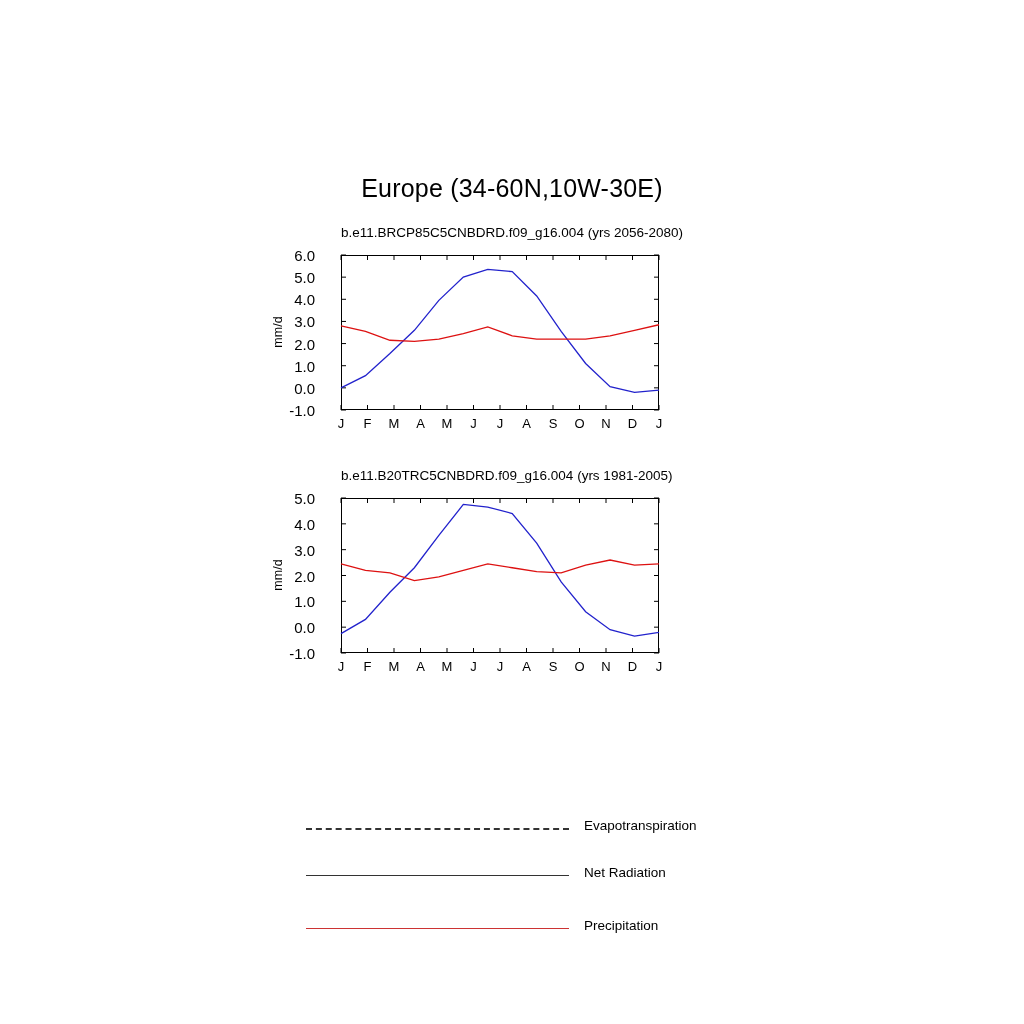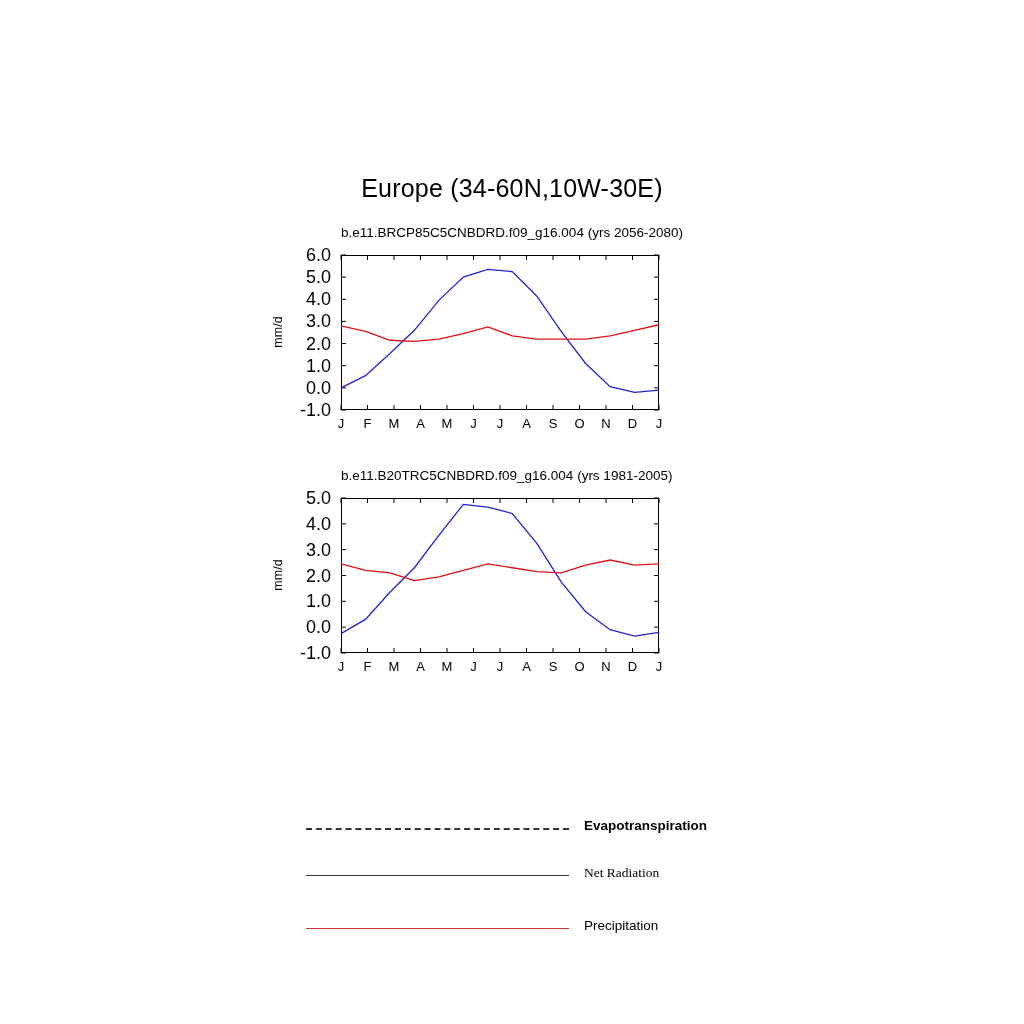--- a/index.html
+++ b/index.html
@@ -60,22 +60,22 @@
 
   .ytick-labels {
     position: absolute;
     left: 268px;
     top: 30px;
     width: 68px;
     height: 155px;
   }
   .ytick-labels span {
     position: absolute;
-    right: 5px;
-    font-size: 18px;
+    right: 21px;
+    font-size: 15px;
     transform: translateY(-50%);
     white-space: nowrap;
   }
   .xtick-labels {
     position: absolute;
     left: 341px;
     width: 318px;
     top: 191px;
     height: 18px;
   }
@@ -99,22 +99,22 @@
     top: 800px;
     width: 1024px;
     height: 150px;
   }
   .legend-row {
     position: absolute;
     left: 306px;
     width: 560px;
     height: 20px;
   }
-  #legend-row-0 { top: 18px; font-weight: bold; }
-  #legend-row-1 { top: 65px; font-family: Liberation Serif, serif; }
+  #legend-row-0 { top: 18px; }
+  #legend-row-1 { top: 65px; }
   #legend-row-2 { top: 118px; }
   .legend-sample {
     position: absolute;
     left: 0;
     top: 10px;
     width: 263px;
     height: 2px;
   }
   .legend-label {
     position: absolute;

